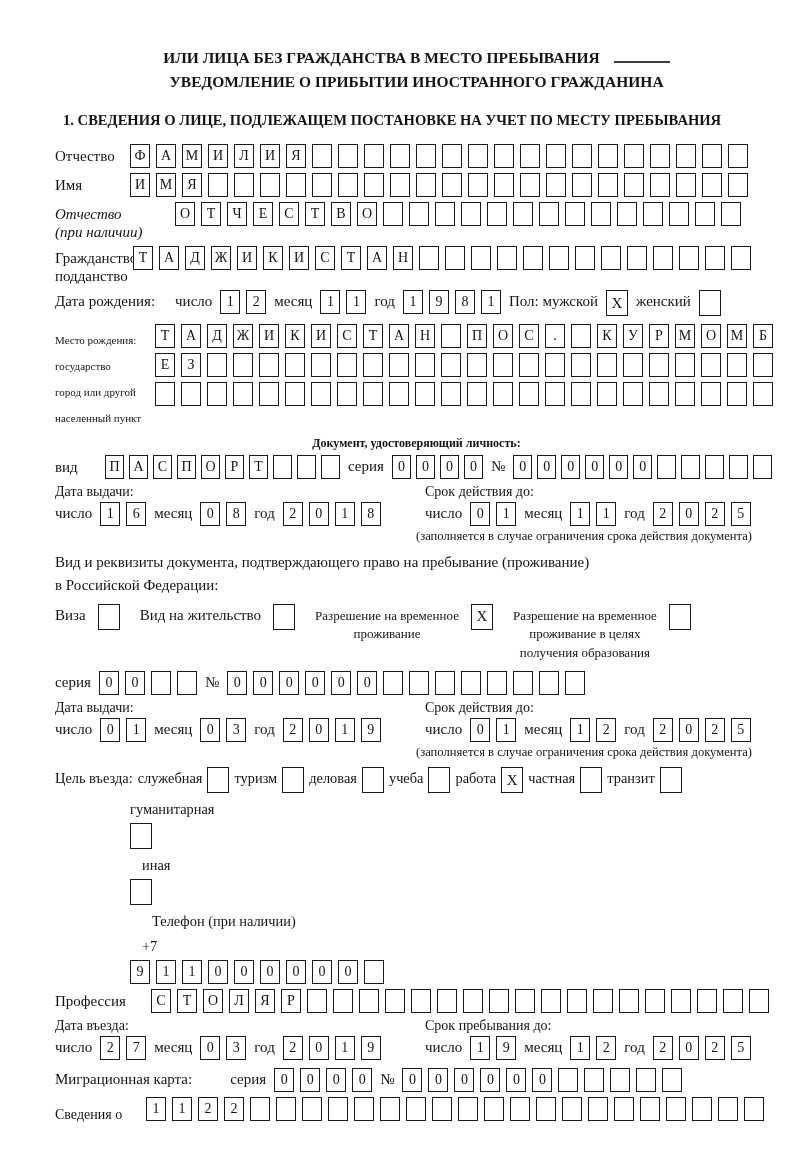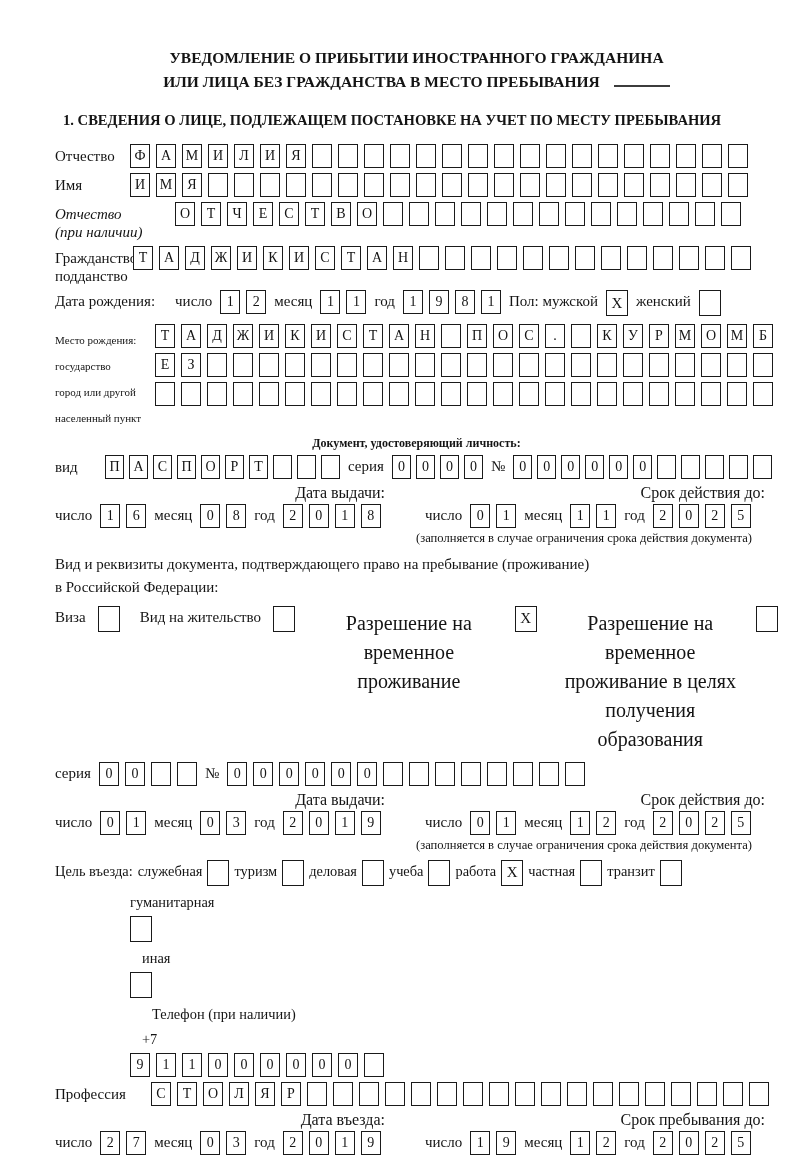--- a/index.html
+++ b/index.html
@@ -30,45 +30,45 @@
         display:inline-flex;align-items:center;justify-content:center;
         font-size:14px;background:#fff;line-height:1;}
   .tight{gap:5px;} .tight .cell{width:19px;}
   .cb .cell{width:22px;height:26px;font-size:15px;}
   .stack{display:flex;flex-direction:column;gap:5px;}
 
   
   .drow{display:flex;margin:2px 0 0 0;}
   .dgroup{width:330px;}
   .dgroup.right{margin-left:40px;width:340px;}
-  .dcap{font-size:16px;text-align:right;margin-bottom:2px;}
+  .dcap{font-size:14px;text-align:left;margin-bottom:2px;}
   .dline{display:flex;gap:8px;align-items:flex-start;font-size:15px;}
   .dnote{font-size:12.6px;text-align:right;padding-right:26px;margin:3px 0 7px 0;}
   .dgap{margin-bottom:8px;}
 
   .para{font-size:15px;line-height:1.55;margin:2px 0 6px 0;}
-  .optml{text-align:center;font-size:20px;padding-top:3px;line-height:1.45;}
+  .optml{text-align:center;font-size:13px;padding-top:3px;line-height:1.45;}
   .resrow{gap:12px;margin-bottom:8px;}
   .small-row{font-size:14.4px;gap:5px;}
   .indent75{margin-left:75px;flex-direction:column;}
   .ml30{margin-left:30px;} .ml12{margin-left:12px;}
   .hdoc{font-weight:bold;text-align:center;font-size:12px;margin:2px 0 4px 0;}
 </style>
 </head>
 <body>
 
 <div class="page">
 
 
 
   <div class="title">
-    <div>УВЕДОМЛЕНИЕ О ПРИБЫТИИ ИНОСТРАННОГО ГРАЖДАНИНА</div>
     <div>
       <span>ИЛИ ЛИЦА БЕЗ ГРАЖДАНСТВА В МЕСТО ПРЕБЫВАНИЯ</span><span class="uline"></span>
     </div>
+    <div>УВЕДОМЛЕНИЕ О ПРИБЫТИИ ИНОСТРАННОГО ГРАЖДАНИНА</div>
   </div>
 
   <div class="sec">1. СВЕДЕНИЯ О ЛИЦЕ, ПОДЛЕЖАЩЕМ ПОСТАНОВКЕ НА УЧЕТ ПО МЕСТУ ПРЕБЫВАНИЯ</div>
 
   <div class="row">
     <span class="lbl w-fam">Отчество</span>
     <span class="boxes">
         <span class="cell">Ф</span>
         <span class="cell">А</span>
         <span class="cell">М</span>

